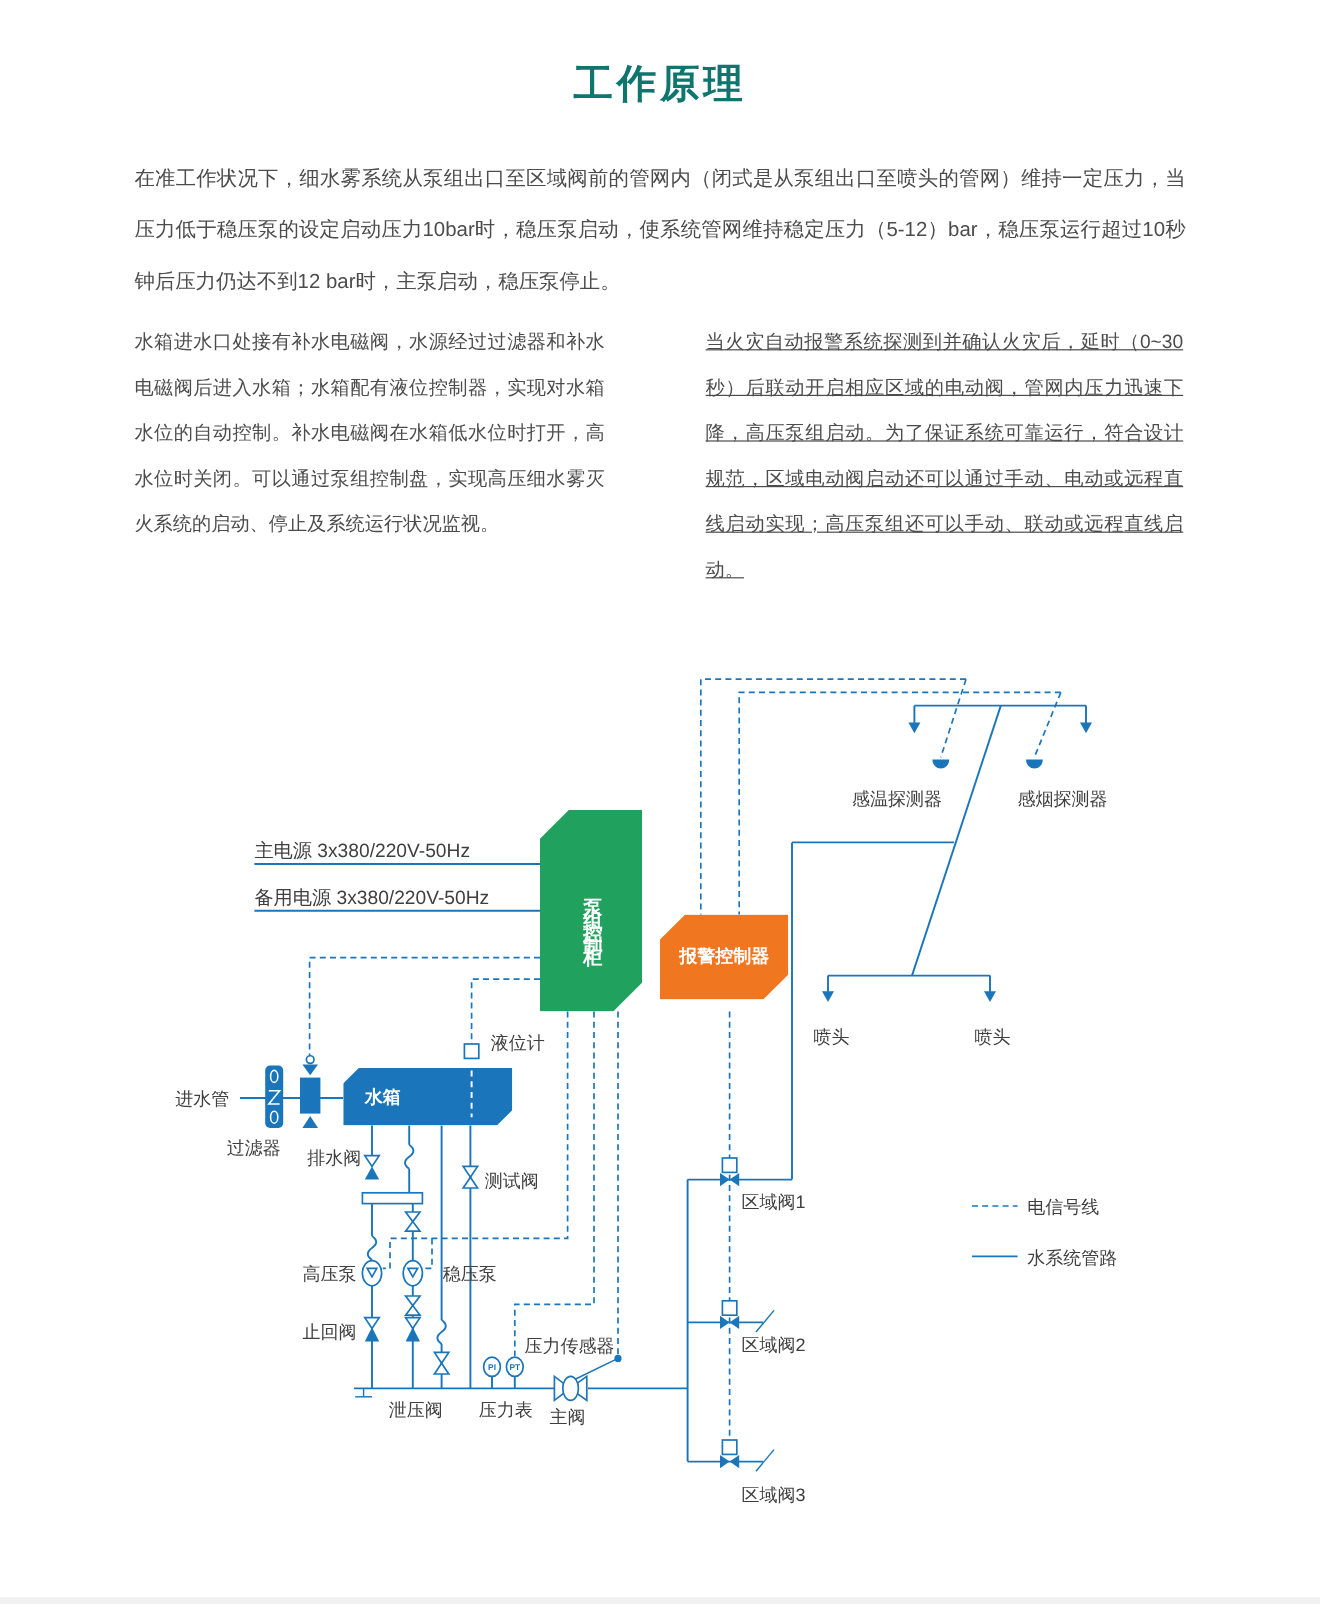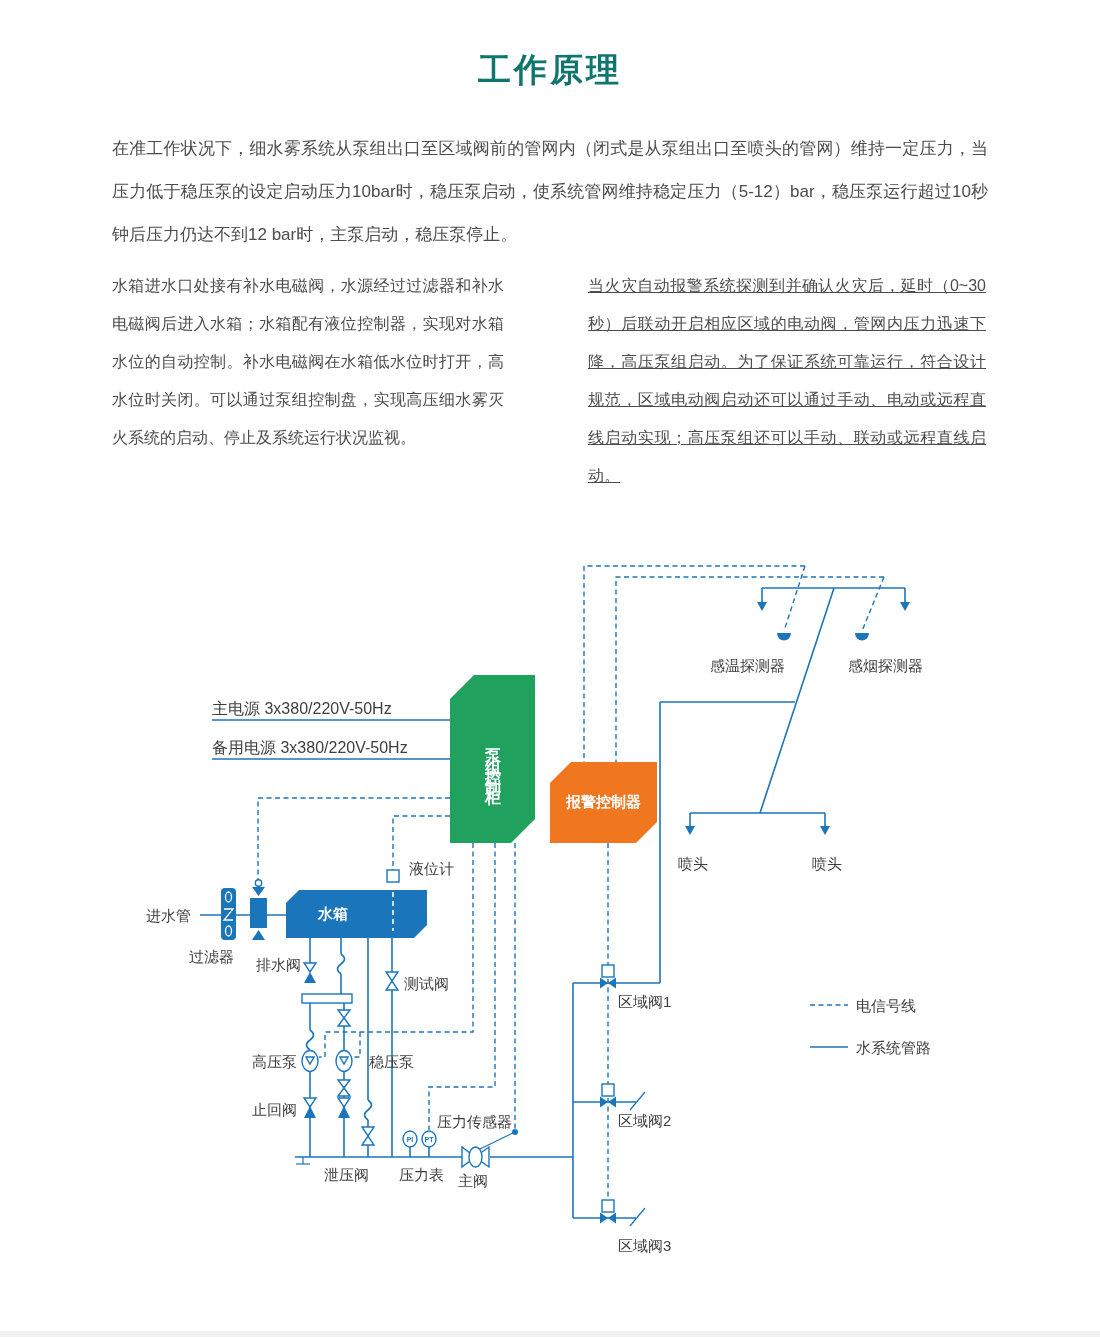--- a/index.html
+++ b/index.html
@@ -26,30 +26,30 @@
   .box{position:absolute;display:flex;align-items:center;justify-content:center;}
   .box-green{
     left:450px;top:675px;width:85px;height:168px;background:var(--green);
     clip-path:polygon(24px 0,100% 0,100% calc(100% - 24px),calc(100% - 24px) 100%,0 100%,0 24px);
   }
   .box-green .vtext{
     writing-mode:vertical-rl;text-orientation:upright;letter-spacing:10px;
     color:#fff;font-size:16px;font-weight:bold;margin-top:4px;
   }
   .box-orange{
-    left:550px;top:762px;width:107px;height:81px;background:var(--orange);
+    left:550px;top:762px;width:107px;height:71px;background:var(--orange);
     clip-path:polygon(21px 0,100% 0,100% calc(100% - 21px),calc(100% - 21px) 100%,0 100%,0 21px);
     color:#fff;font-size:15px;font-weight:bold;
   }
   .box-tank{
     left:286px;top:890px;width:141px;height:48px;background:var(--line);
     clip-path:polygon(13px 0,100% 0,100% calc(100% - 13px),calc(100% - 13px) 100%,0 100%,0 13px);
     justify-content:flex-start;color:#fff;font-size:15px;font-weight:bold;
   }
-  .box-tank span{padding-left:32px;}
+  .box-tank span{padding-left:18px;}
   .footer-strip{position:absolute;left:0;bottom:0;width:100%;height:6px;background:#f1f1f1;}
   svg.schematic{position:absolute;left:0;top:0;pointer-events:none;}
   .pipe{stroke:var(--line);stroke-width:1.6;fill:none;}
   .pipe-thin{stroke:var(--line);stroke-width:1.2;fill:none;}
   .dash{stroke:var(--line);stroke-width:1.4;fill:none;stroke-dasharray:5 3.5;}
   .dashw{stroke:#ffffff;stroke-width:1.6;fill:none;stroke-dasharray:5 4;}
   .sym-f{fill:var(--line);stroke:none;}
   .sym-o{fill:#ffffff;stroke:var(--line);stroke-width:1.4;}
   .sym-w{fill:none;stroke:#ffffff;stroke-width:1.3;}
   .lbl{font-size:15px;fill:var(--ink);}

